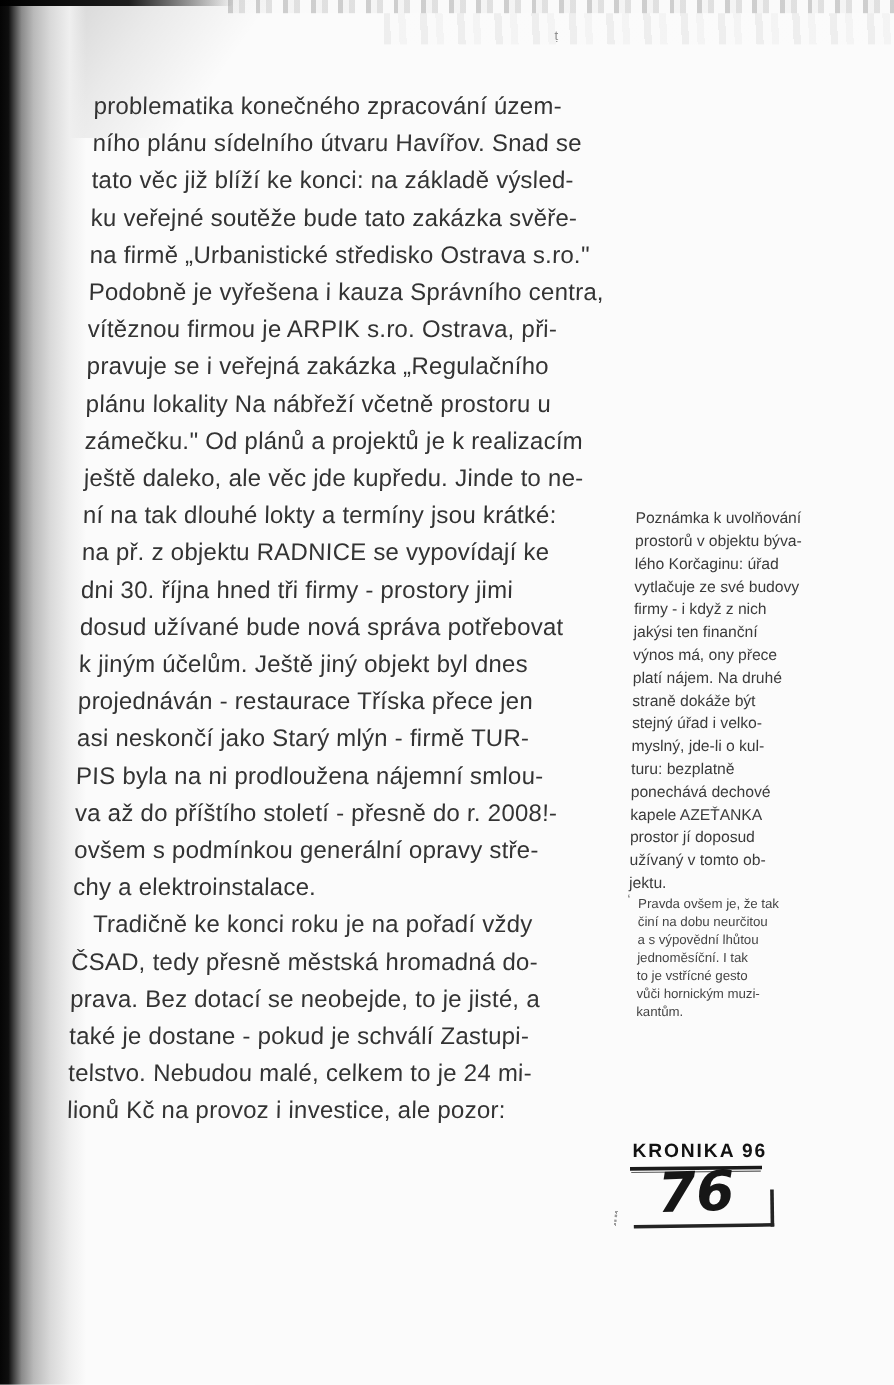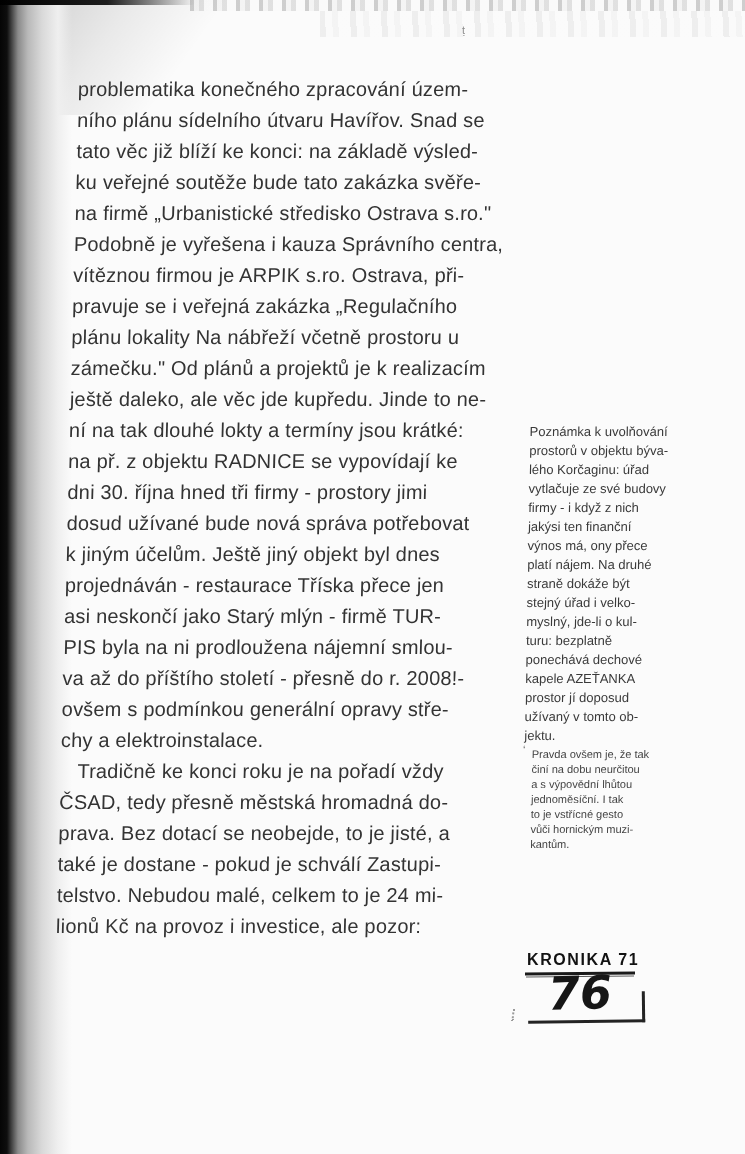--- a/index.html
+++ b/index.html
@@ -173,19 +173,19 @@
 
   <span class="side-note-tick">ʻ</span>
   <div class="side-note-small">Pravda ovšem je, že tak
 činí na dobu neurčitou
 a s výpovědní lhůtou
 jednoměsíční. I tak
 to je vstřícné gesto
 vůči hornickým muzi-
 kantům.</div>
 
-  <div class="kronika-label">KRONIKA 71</div>
+  <div class="kronika-label">KRONIKA 96</div>
   <div class="kronika-underline"></div>
   <div class="page-number">76</div>
   <div class="page-number-bracket"></div>
   <div class="bracket-dash"></div>
 
 </div>
 
 </body></html>

